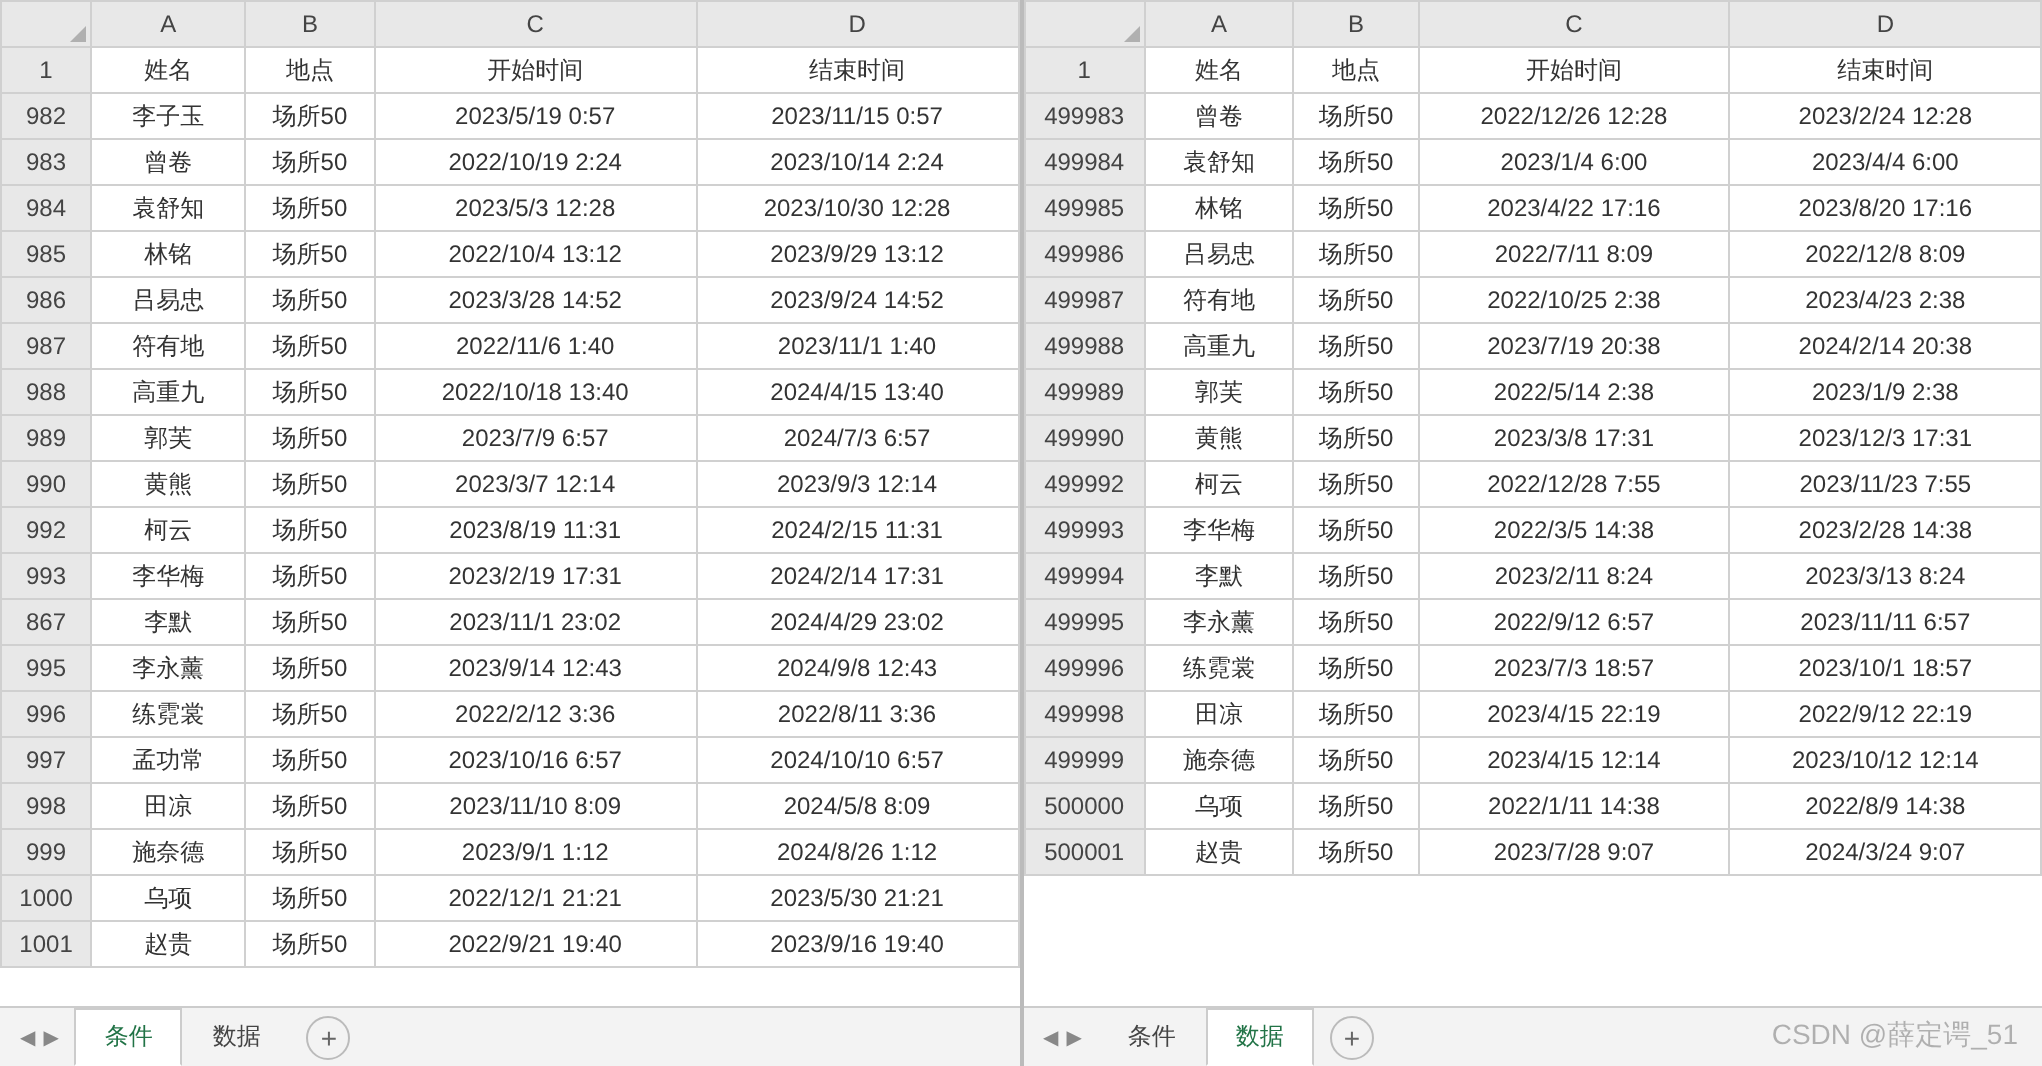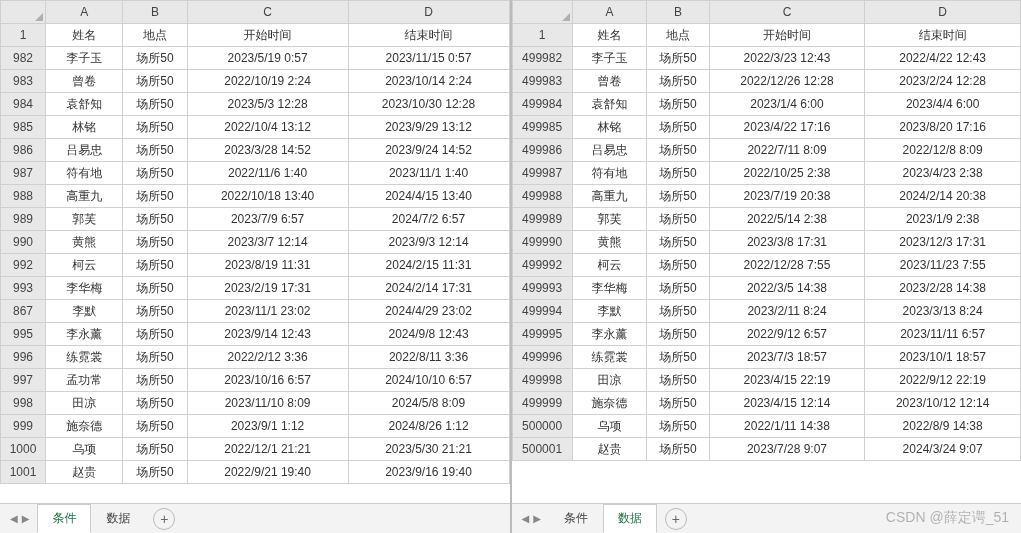--- a/index.html
+++ b/index.html
@@ -202,21 +202,21 @@
               <td>高重九</td>
               <td>场所50</td>
               <td>2022/10/18 13:40</td>
               <td>2024/4/15 13:40</td>
             </tr>
             <tr>
               <th class="rowhdr">989</th>
               <td>郭芙</td>
               <td>场所50</td>
               <td>2023/7/9 6:57</td>
-              <td>2024/7/2 6:57</td>
+              <td>2024/7/3 6:57</td>
             </tr>
             <tr>
               <th class="rowhdr">990</th>
               <td>黄熊</td>
               <td>场所50</td>
               <td>2023/3/7 12:14</td>
               <td>2023/9/3 12:14</td>
             </tr>
             <tr>
               <th class="rowhdr">992</th>
@@ -325,27 +325,20 @@
         <tr>
           <th class="rowhdr">1</th>
           <td>姓名</td>
           <td>地点</td>
           <td>开始时间</td>
           <td>结束时间</td>
         </tr>
         </tbody>
           <tbody id="right-body">
             <tr>
-              <th class="rowhdr">499982</th>
-              <td>李子玉</td>
-              <td>场所50</td>
-              <td>2022/3/23 12:43</td>
-              <td>2022/4/22 12:43</td>
-            </tr>
-            <tr>
               <th class="rowhdr">499983</th>
               <td>曾卷</td>
               <td>场所50</td>
               <td>2022/12/26 12:28</td>
               <td>2023/2/24 12:28</td>
             </tr>
             <tr>
               <th class="rowhdr">499984</th>
               <td>袁舒知</td>
               <td>场所50</td>

